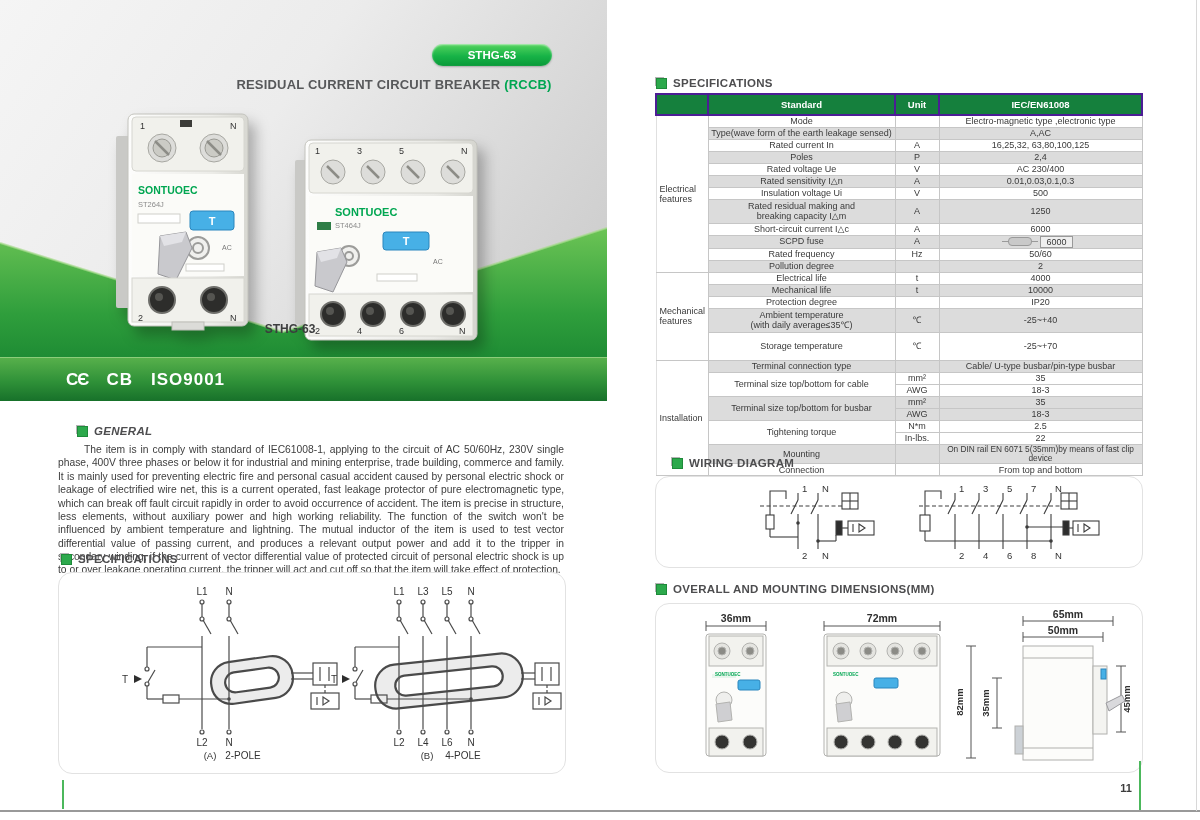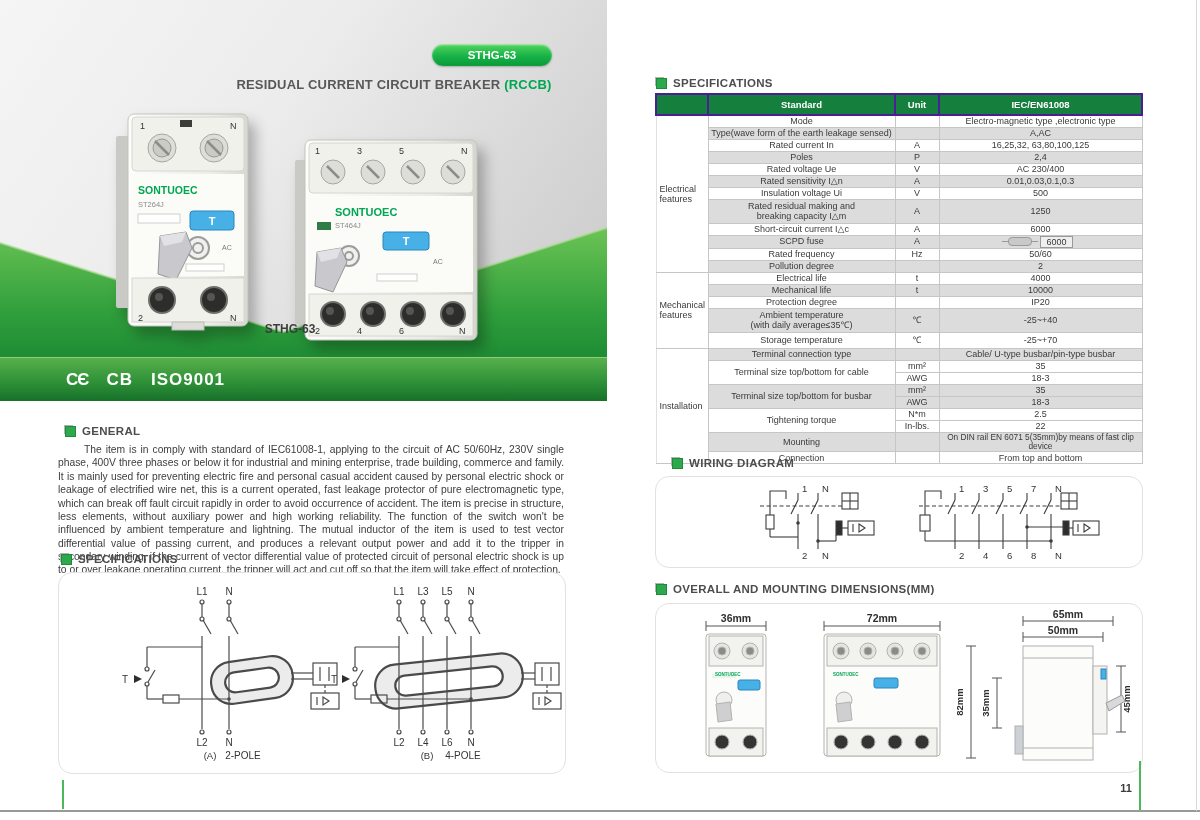--- a/index.html
+++ b/index.html
@@ -177,21 +177,21 @@
 
     <div id="cert-band">
       <div class="certs">
         <span class="ce">CЄ</span>
         <span>CB</span>
         <span>ISO9001</span>
       </div>
     </div>
   </div>
 
-  <div class="abs sec-h" style="left:64px;top:425px;">
+  <div class="abs sec-h" style="left:76px;top:425px;font-style:italic;">
     <span class="sq"></span>
     <span>GENERAL</span>
   </div>
   <div id="general-body">The item is in comply with standard of IEC61008-1, applying to the circuit of AC 50/60Hz, 230V single phase, 400V three phases or below it for industrial and mining enterprise, trade building, commerce and family. It is mainly used for preventing electric fire and personal casual accident caused by personal electric shock or leakage of electrified wire net, this is a current operated, fast leakage protector of pure electromagnetic type, which can break off fault circuit rapidly in order to avoid occurrence of accident. The item is precise in structure, less elements,  without auxiliary power and high working reliability. The function of the switch won't be influenced by ambient temperature  and lightning. The mutual inductor of the item is used to test vector differential value of passing current, and produces a relevant output power and add it to the tripper in secondary winding, if the current of vector differential value of protected circuit of personal electric shock is up to or over leakage operating current, the tripper will act and cut off so that the item will take effect of protection.</div>
 
   <div class="abs sec-h" style="left:60px;top:553px;">
     <span class="sq"></span>
     <span>SPECIFICATIONS</span>
   </div>
   <div class="panel" style="left:58px;top:572px;width:506px;height:200px;">
@@ -403,21 +403,21 @@
           <tr style="height: 12px;">
             <td class="lcol">Protection degree</td>
             <td class="ucol"></td>
             <td class="vcol">IP20</td>
           </tr>
           <tr class="shade" style="height: 24px;">
             <td class="lcol">Ambient temperature<br>(with daily average≤35℃)</td>
             <td class="ucol">℃</td>
             <td class="vcol">-25~+40</td>
           </tr>
-          <tr style="height: 16px;">
+          <tr style="height: 28px;">
             <td class="lcol">Storage temperature</td>
             <td class="ucol">℃</td>
             <td class="vcol">-25~+70</td>
           </tr>
           <tr class="shade" style="height: 12px;">
             <td class="gcol" rowspan="9">Installation</td>
             <td class="lcol">Terminal connection type</td>
             <td class="ucol"></td>
             <td class="vcol">Cable/ U-type busbar/pin-type busbar</td>
           </tr>

